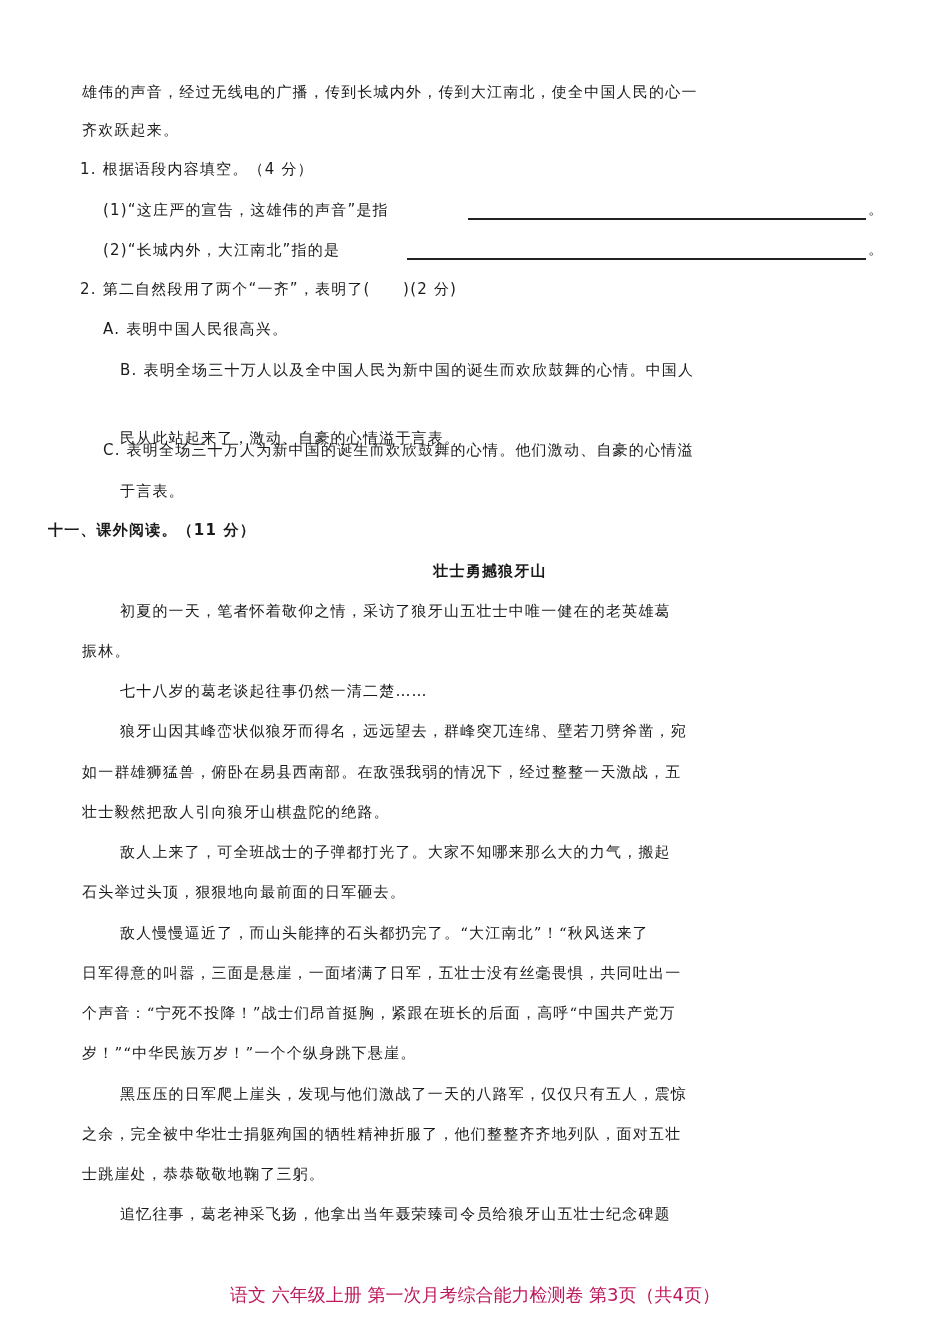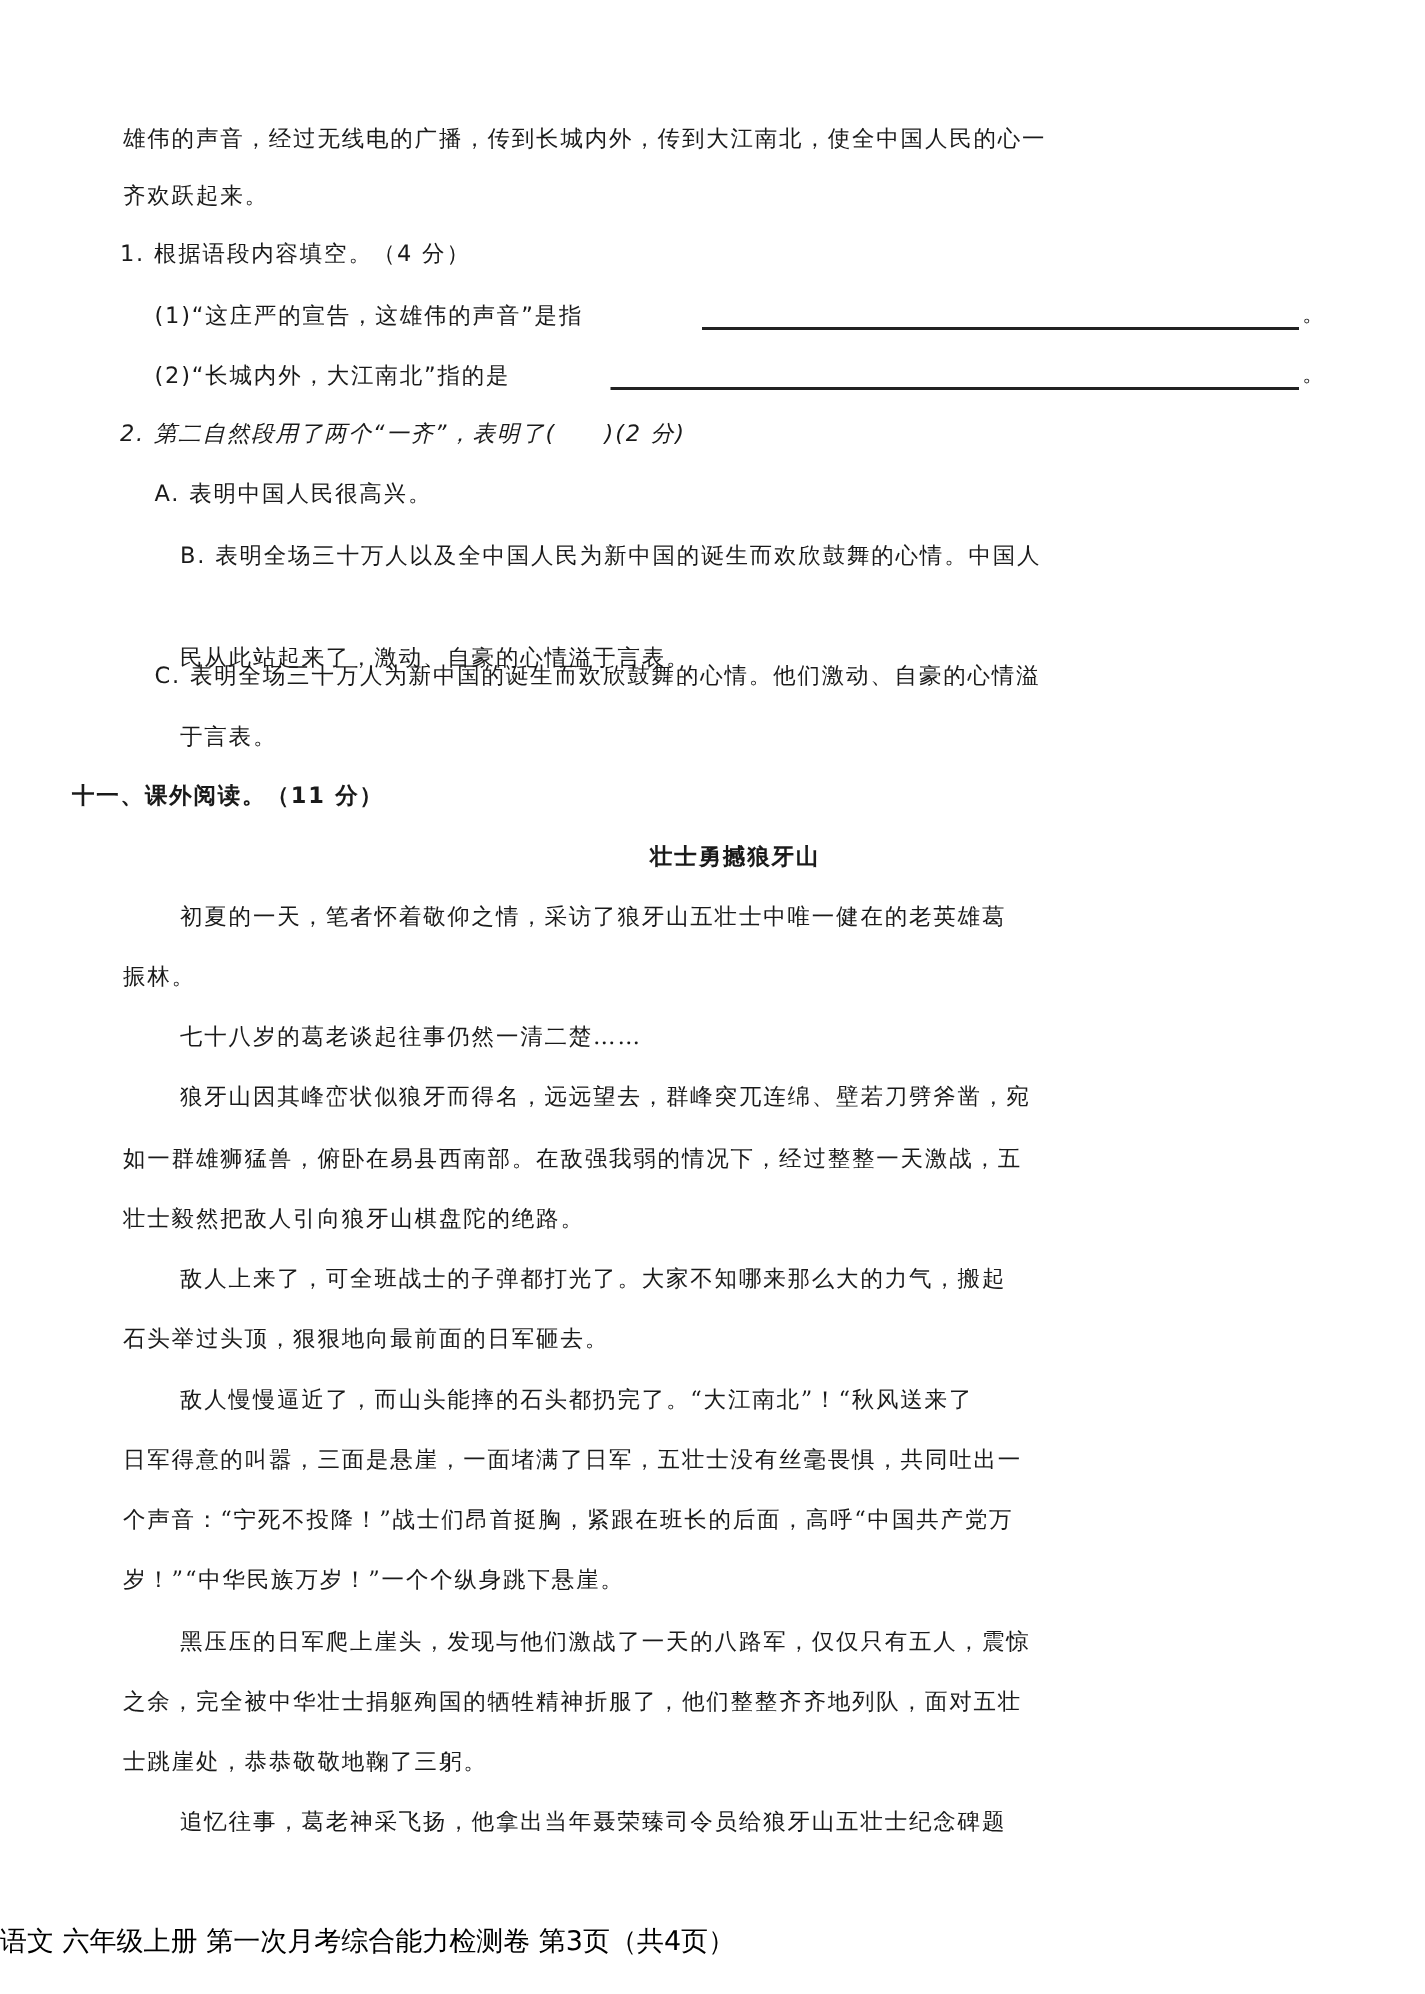--- a/index.html
+++ b/index.html
@@ -13,23 +13,23 @@
       font-size: 15px; line-height: 24px; letter-spacing: 1.2px;
     }
     .sans { font-family: "DejaVu Sans", "Liberation Sans", sans-serif; }
     .bold { font-weight: bold; }
     .blank {
       display: inline-block; border-bottom: 2px solid #222;
       height: 18px; vertical-align: baseline;
     }
     .title { font-weight: bold; font-family: "DejaVu Sans", "Liberation Sans", sans-serif; }
     .footer {
-      position: absolute; left: 0; width: 950px; 
+      position: absolute; left: 0; width: 950px; text-align: center;
       top: 1283px; font-size: 18px; line-height: 24px;
-      font-family: "DejaVu Sans", "Liberation Sans", sans-serif; color: #000000;
+      font-family: "DejaVu Sans", "Liberation Sans", sans-serif; color: #be185d;
     }
   </style>
 </head>
 <body>
 
 <div class="line" style="top:80px; left:82px;">雄伟的声音，经过无线电的广播，传到长城内外，传到大江南北，使全中国人民的心一</div>
 <div class="line" style="top:118px; left:82px;">齐欢跃起来。</div>
 
 <div class="line sans" style="top:157px; left:80px;">1. 根据语段内容填空。（4 分）</div>
 <div class="line sans" style="top:198px; left:103px;">
@@ -37,21 +37,21 @@
 </div>
 <div class="blank" style="position:absolute; top:200px; left:468px; width:398px;"></div>
 <div class="line sans" style="top:197px; left:868px;">。</div>
 
 <div class="line sans" style="top:238px; left:103px;">
   <span>(2)“长城内外，大江南北”指的是</span>
 </div>
 <div class="blank" style="position:absolute; top:240px; left:407px; width:459px;"></div>
 <div class="line sans" style="top:237px; left:868px;">。</div>
 
-<div class="line sans" style="top:277px; left:80px;font-style:italic;">2. 第二自然段用了两个“一齐”，表明了(　　)(2 分)</div>
+<div class="line sans" style="top:277px; left:80px;">2. 第二自然段用了两个“一齐”，表明了(　　)(2 分)</div>
 <div class="line sans" style="top:317px; left:103px;">A. 表明中国人民很高兴。</div>
 <div class="line sans" style="top:358px; left:120px;">B. 表明全场三十万人以及全中国人民为新中国的诞生而欢欣鼓舞的心情。中国人</div>
 <div class="line sans" style="top:398px; left:120px;margin-top:28px;">民从此站起来了，激动、自豪的心情溢于言表。</div>
 <div class="line sans" style="top:438px; left:103px;">C. 表明全场三十万人为新中国的诞生而欢欣鼓舞的心情。他们激动、自豪的心情溢</div>
 <div class="line sans" style="top:479px; left:120px;">于言表。</div>
 
 <div class="line sans bold" style="top:518px; left:48px;">十一、课外阅读。（11 分）</div>
 <div class="line title" style="top:559px; left:0; width:950px; text-align:center; padding-left:30px; box-sizing:border-box;">壮士勇撼狼牙山</div>
 
 <div class="line" style="top:599px; left:120px;">初夏的一天，笔者怀着敬仰之情，采访了狼牙山五壮士中唯一健在的老英雄葛</div>

